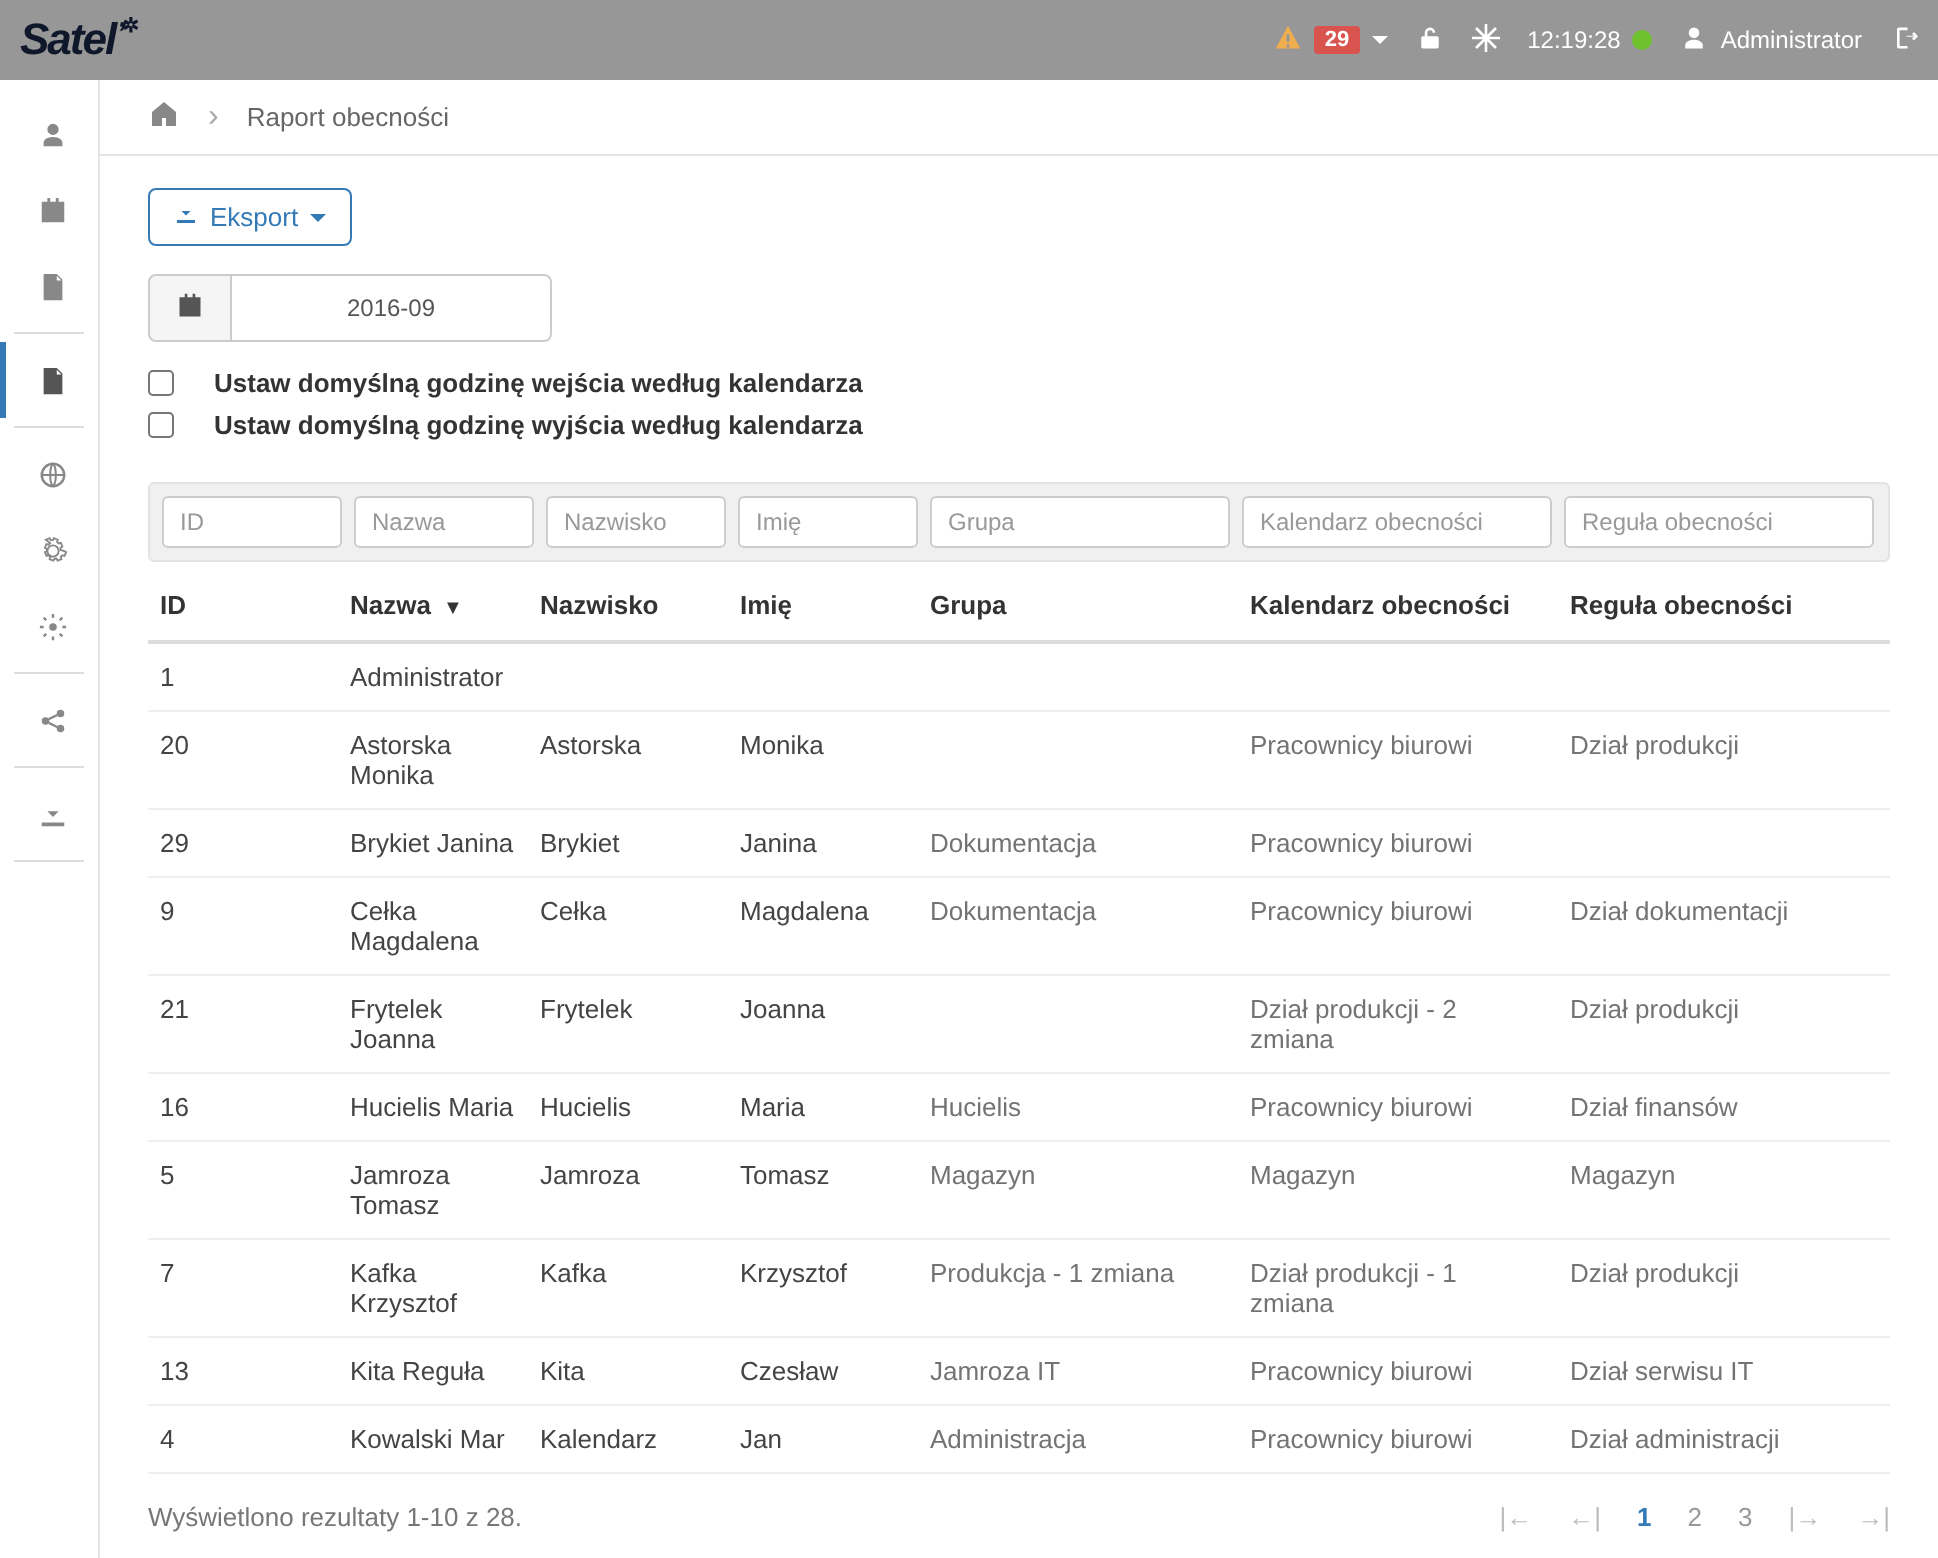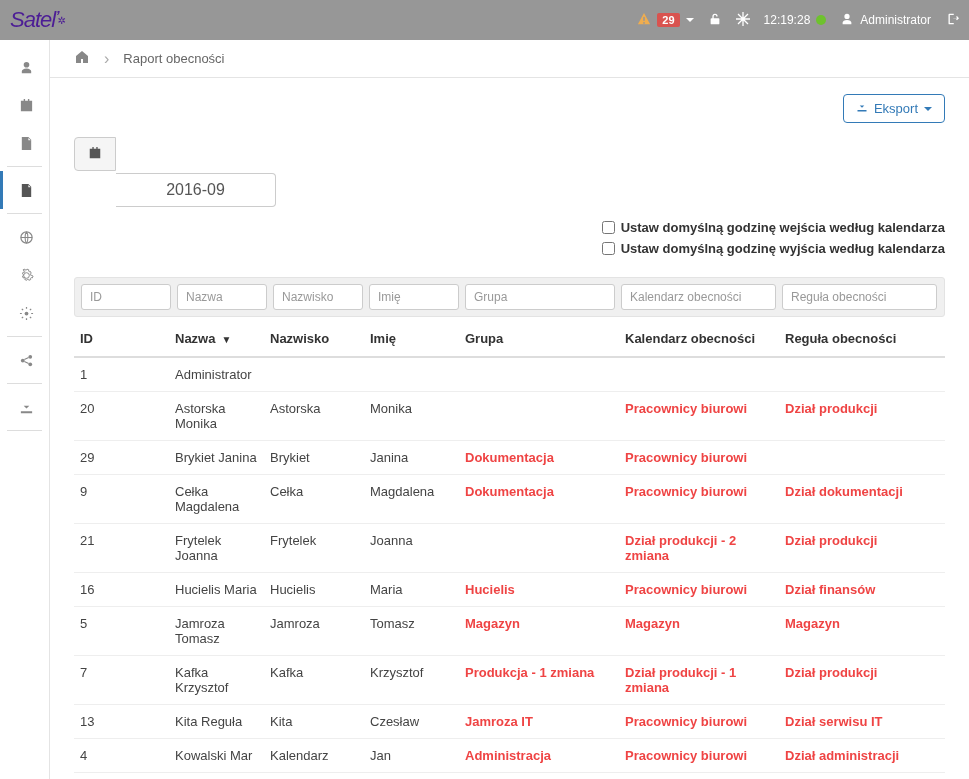--- a/index.html
+++ b/index.html
@@ -16,26 +16,26 @@
     height: 40px;
     background: #979797;
     display: flex;
     align-items: center;
     color: #fff;
     padding: 0 10px;
   }
   .logo {
     font-family: sans-serif;
     font-size: 22px;
-    font-weight: 400;
+    font-weight: 700;
     font-style: italic;
     letter-spacing: -1px;
-    color: #4c1d95;
+    color: #0f172a;
     display: flex;
-    align-items: center;
+    align-items: flex-start;
   }
   .logo sup { font-size: 10px; font-style: normal; margin-left:1px; }
   .top-right {
     margin-left: auto;
     display: flex;
     align-items: center;
     gap: 14px;
   }
   .badge-warn {
     color: #f0ad4e;
@@ -102,21 +102,20 @@
   .breadcrumb .chev { color:#aaa; font-size:16px;}
   .content {
     padding:16px 24px 0 24px;
     flex:1;
     overflow:auto;
     display:flex;
     flex-direction:column;
   }
   .toolbar-row {
     display:flex;
-    justify-content:flex-end;
     margin-bottom:14px;
   }
   .btn {
     border:1px solid #337ab7;
     color:#337ab7;
     background:#fff;
     padding:6px 12px;
     border-radius:4px;
     font-size:13px;
     cursor:pointer;
@@ -138,35 +137,33 @@
     border-bottom-left-radius:4px;
     color:#555;
     cursor:pointer;
   }
   .date-input {
     width:160px;
     height:34px;
     border:1px solid #ccc;
     border-left:none;
     text-align:center;
-    font-size:16px;
+    font-size:12px;
     color:#555;
     border-top-right-radius:4px;
     border-bottom-right-radius:4px;
-    margin-top:36px;
   }
   .check-row {
     display:flex;
     align-items:center;
-    gap:6px;
+    gap:20px;
     padding:3px 0;
     font-weight:600;
     font-size:13px;
     color:#333;
-    justify-content:flex-end;
   }
   .check-row input { margin:0; }
   .filters-bar {
     margin-top:18px;
     background:#f0f0f0;
     border:1px solid #e3e3e3;
     border-radius:3px;
     padding:6px;
     display:flex;
     gap:6px;
@@ -194,21 +191,21 @@
     font-size:13px;
   }
   table.data th .sort { font-size:10px; margin-left:6px;}
   table.data td {
     padding:9px 6px;
     border-bottom:1px solid #eee;
     vertical-align:top;
     font-size:13px;
     color:#444;
   }
-  table.data td.link { color:#ef4444; cursor:pointer;font-weight:bold;}
+  table.data td.link { color:#737373; cursor:pointer;}
   .footer-row {
     display:flex;
     align-items:center;
     padding:14px 0 10px 0;
     color:#777;
     font-size:13px;
   }
   .pager {
     margin-left:auto;
     display:flex;

